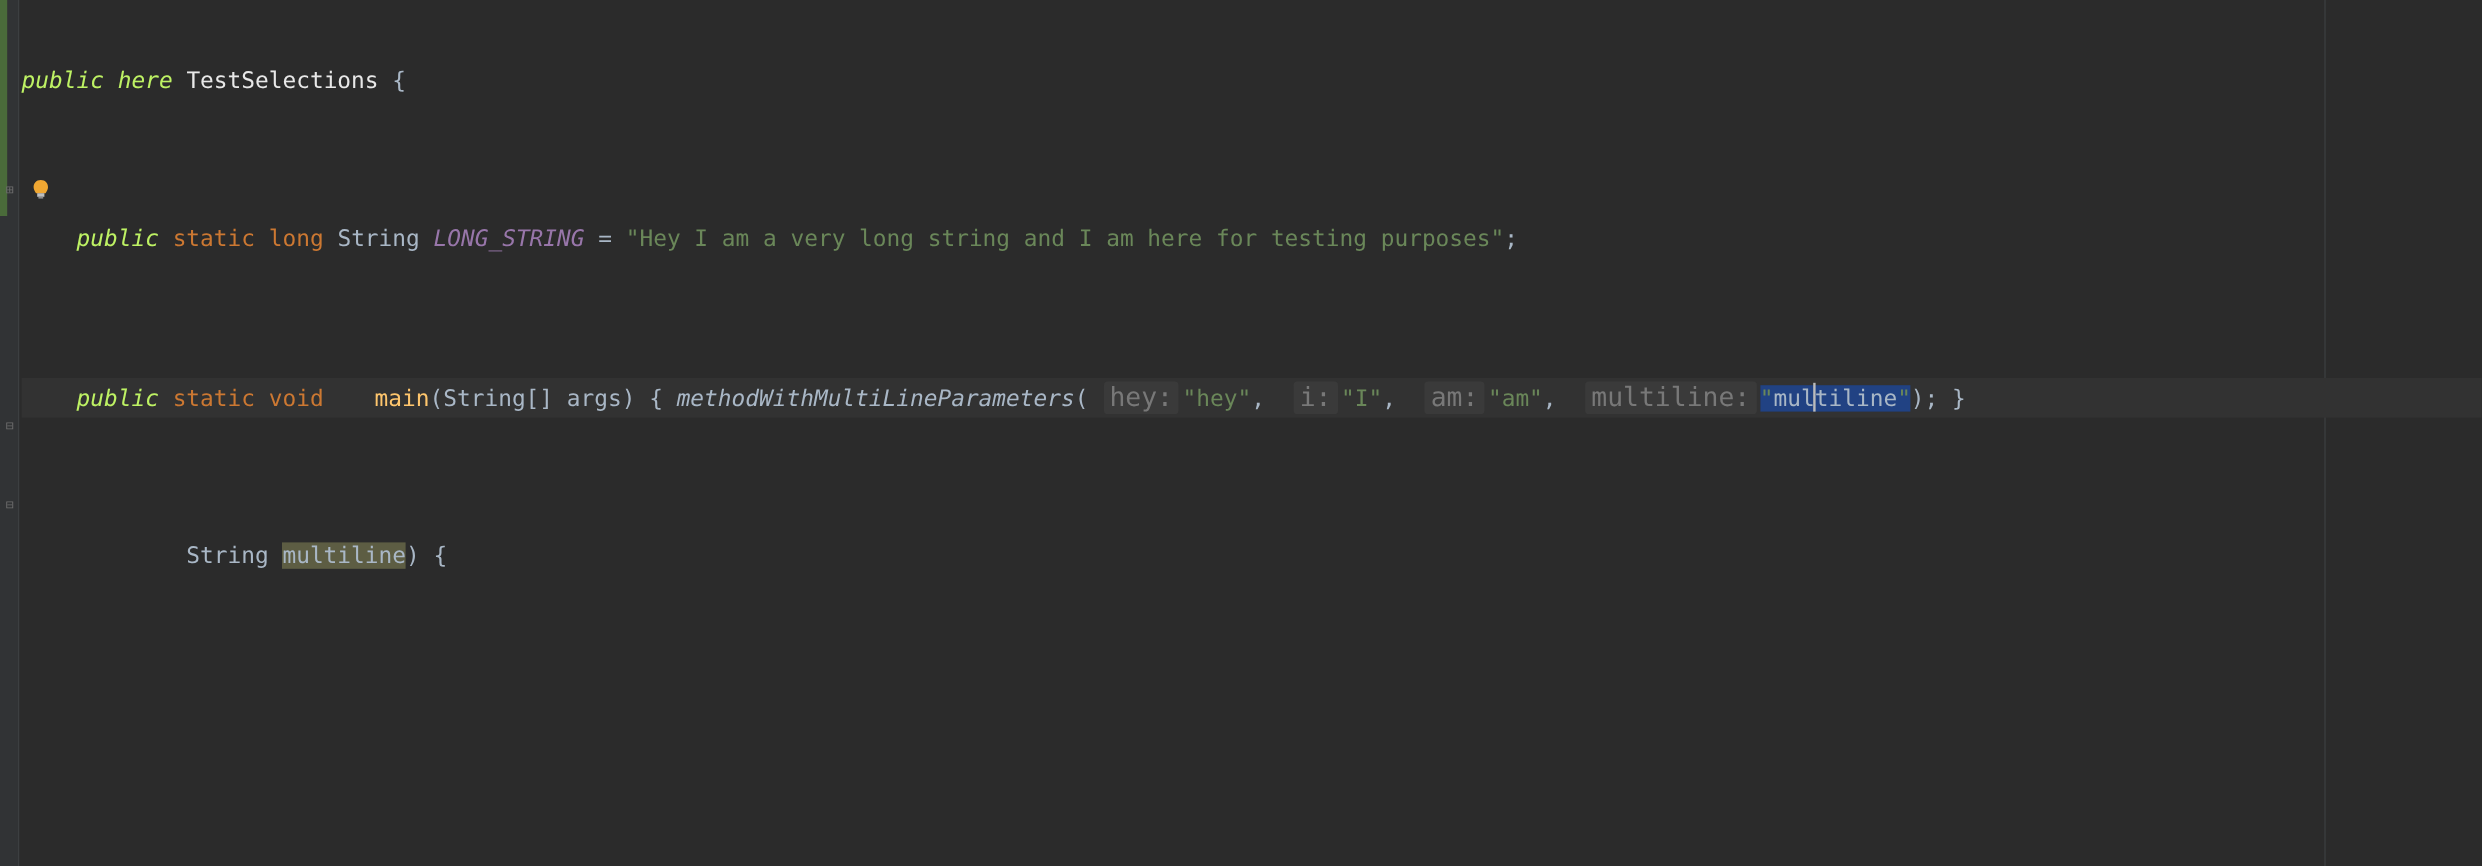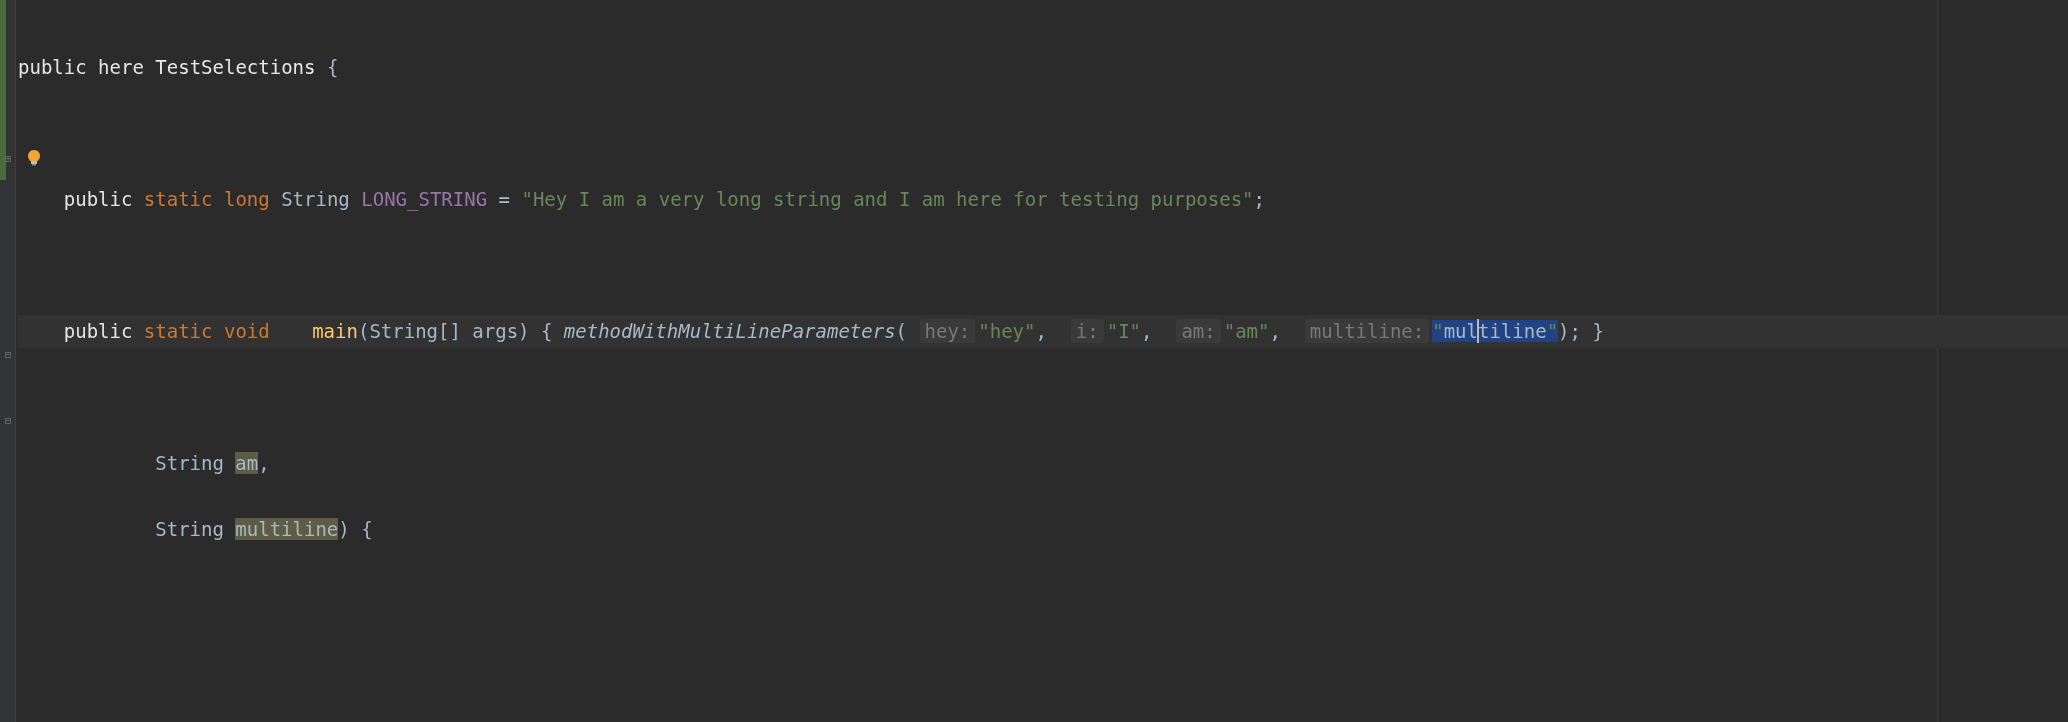--- a/index.html
+++ b/index.html
@@ -35,37 +35,37 @@
     left: 18px;
     top: 18px;
     right: 0;
     white-space: pre;
     line-height: 33px;
   }
   .line { height: 33px; display: block; position: relative; }
   .line.current {
     background: #323232;
   }
-  .kw-public, .kw-class, .kw-private { color: #e5e5e5; }
+  .kw-public, .kw-class, .kw-private { color: #bef264; font-style: italic; }
   .kw-static, .kw-final, .kw-void { color: #cc7832; text-align: center; }
   .type { color: #a9b7c6; }
   .classname { color: #e8e8e8; }
-  .constant { color: #9876aa; }
+  .constant { color: #9876aa; font-style: italic; }
   .string { color: #6a8759; }
   .method-decl { color: #ffc66d; margin-left: 31px; }
   .method-call-it { color: #a9b7c6; font-style: italic; }
   .punct { color: #a9b7c6; }
   .param-name { color: #a9b7c6; }
   .hint-box {
     background: #3a3a3a;
     color: #787878;
     padding: 1px 5px;
     border-radius: 3px;
     font-style: normal;
-    font-size: 19px;
+    font-size: 22px;
     margin: 0 3px 0 1px;
   }
   .sel-blue {
     background: #214283;
     color: #a9b7c6;
   }
   .caret {
     display: inline-block;
     width: 2px;
     height: 24px;
@@ -122,18 +122,17 @@
   <rect x="8" y="16" width="4" height="1.5" fill="#8a8a8a"></rect>
 </svg>
 
 <div class="editor">
 <span class="line"><span class="kw-public">public</span> <span class="kw-class">here</span> <span class="classname">TestSelections</span><span class="punct"> {</span></span>
 <span class="line"> </span>
 <span class="line"><span>    </span><span class="kw-public">public</span> <span class="kw-static">static</span> <span class="kw-final">long</span> <span class="type">String</span> <span class="constant">LONG_STRING</span><span class="punct"> = </span><span class="string">"Hey I am a very long string and I am here for testing purposes"</span><span class="punct">;</span></span>
 <span class="line"> </span>
 <span class="line current"><span>    </span><span class="kw-public">public</span> <span class="kw-static">static</span> <span class="kw-void">void</span> <span class="method-decl">main</span><span class="punct">(String[] args)</span><span class="punct"> { </span><span class="method-call-it">methodWithMultiLineParameters</span><span class="punct">(</span> <span class="hint-box"><span>hey:</span></span><span class="string">"hey"</span><span class="punct">, </span> <span class="hint-box"><span>i:</span></span><span class="string">"I"</span><span class="punct">, </span> <span class="hint-box"><span>am:</span></span><span class="string">"am"</span><span class="punct">, </span> <span class="hint-box"><span>multiline:</span></span><span class="sel-blue"><span class="string">"</span><span>mul</span></span><span class="caret"></span><span class="sel-blue"><span>tiline</span><span class="string">"</span></span><span class="punct">)</span><span class="punct">;</span><span class="punct"> }</span></span>
 <span class="line"> </span>
-<span class="line"><span>            </span><span class="type">String </span><span class="param-name hl-yellow">am</span><span class="punct">,</span></span>
 <span class="line"><span>            </span><span class="type">String </span><span class="param-name hl-yellow">multiline</span><span class="punct">) {</span></span>
 
 
 
 </div>
 
 </body></html>

